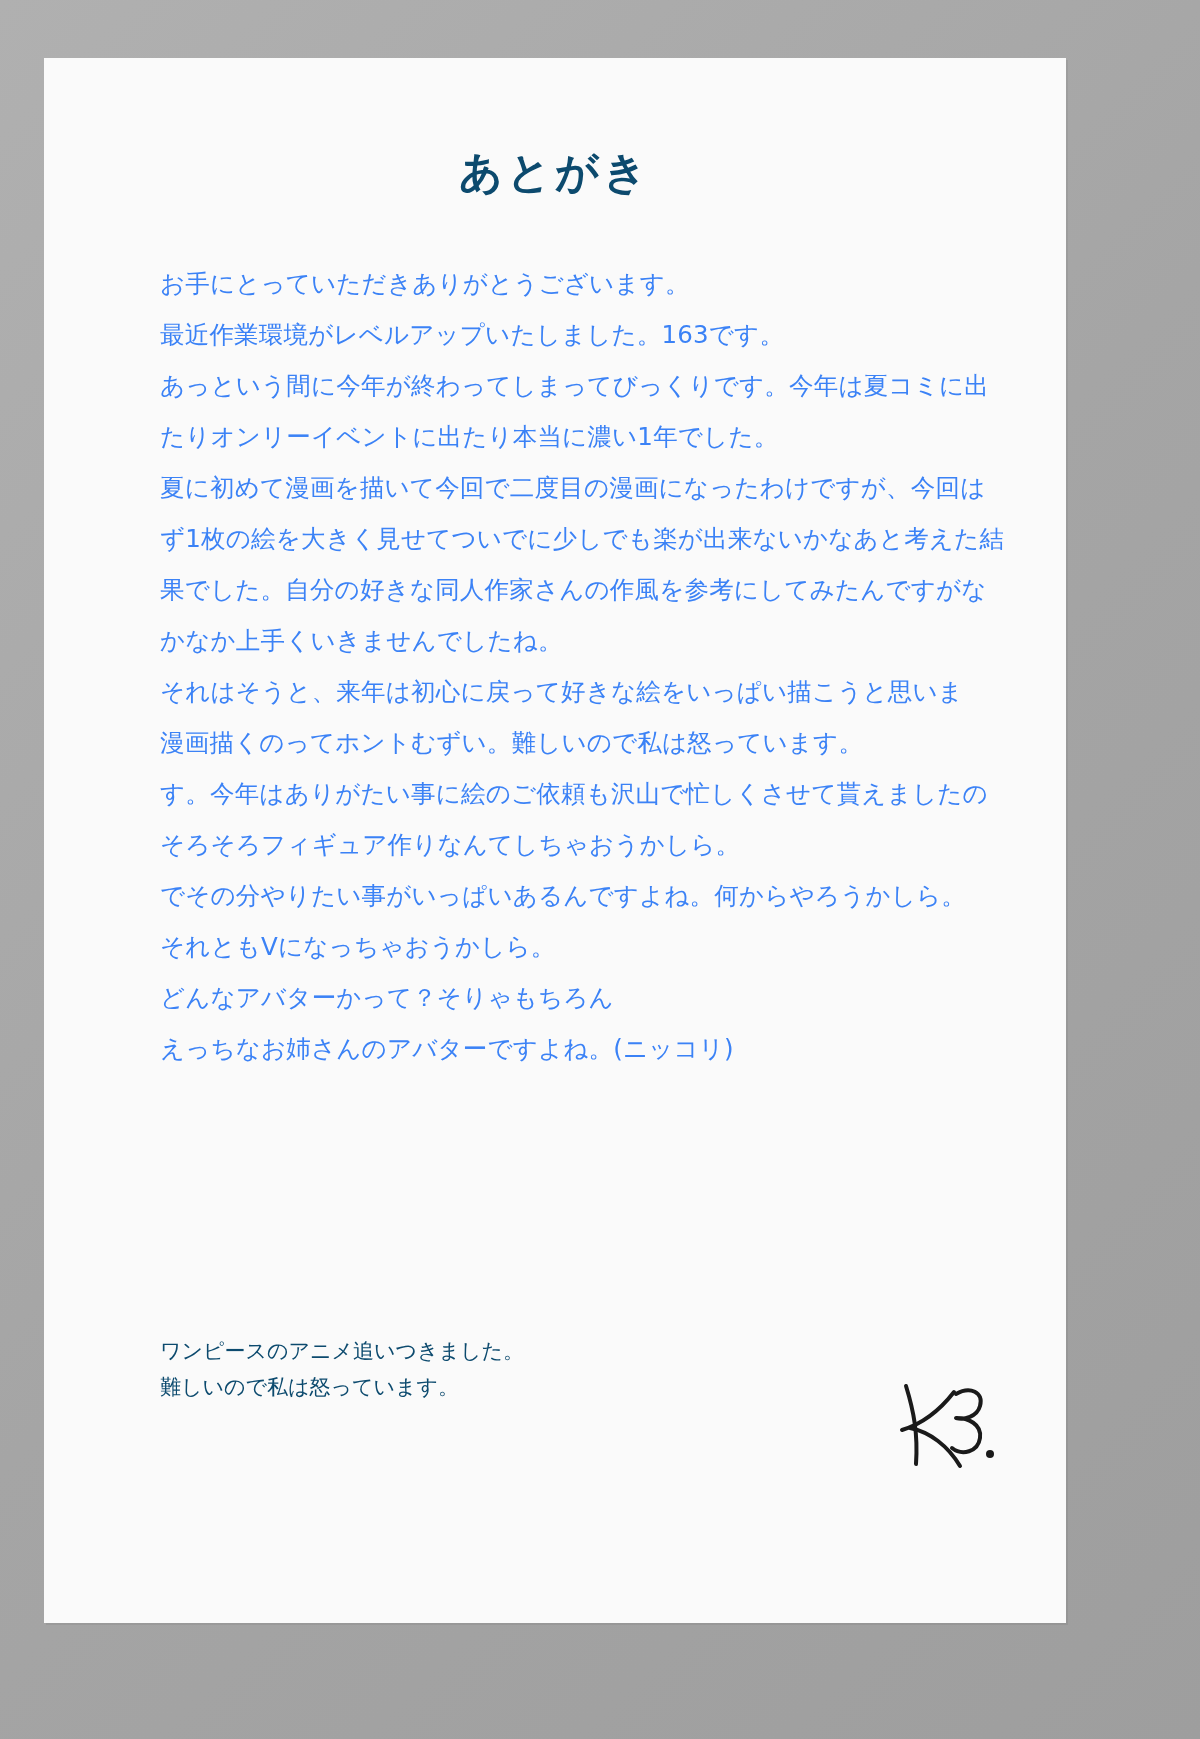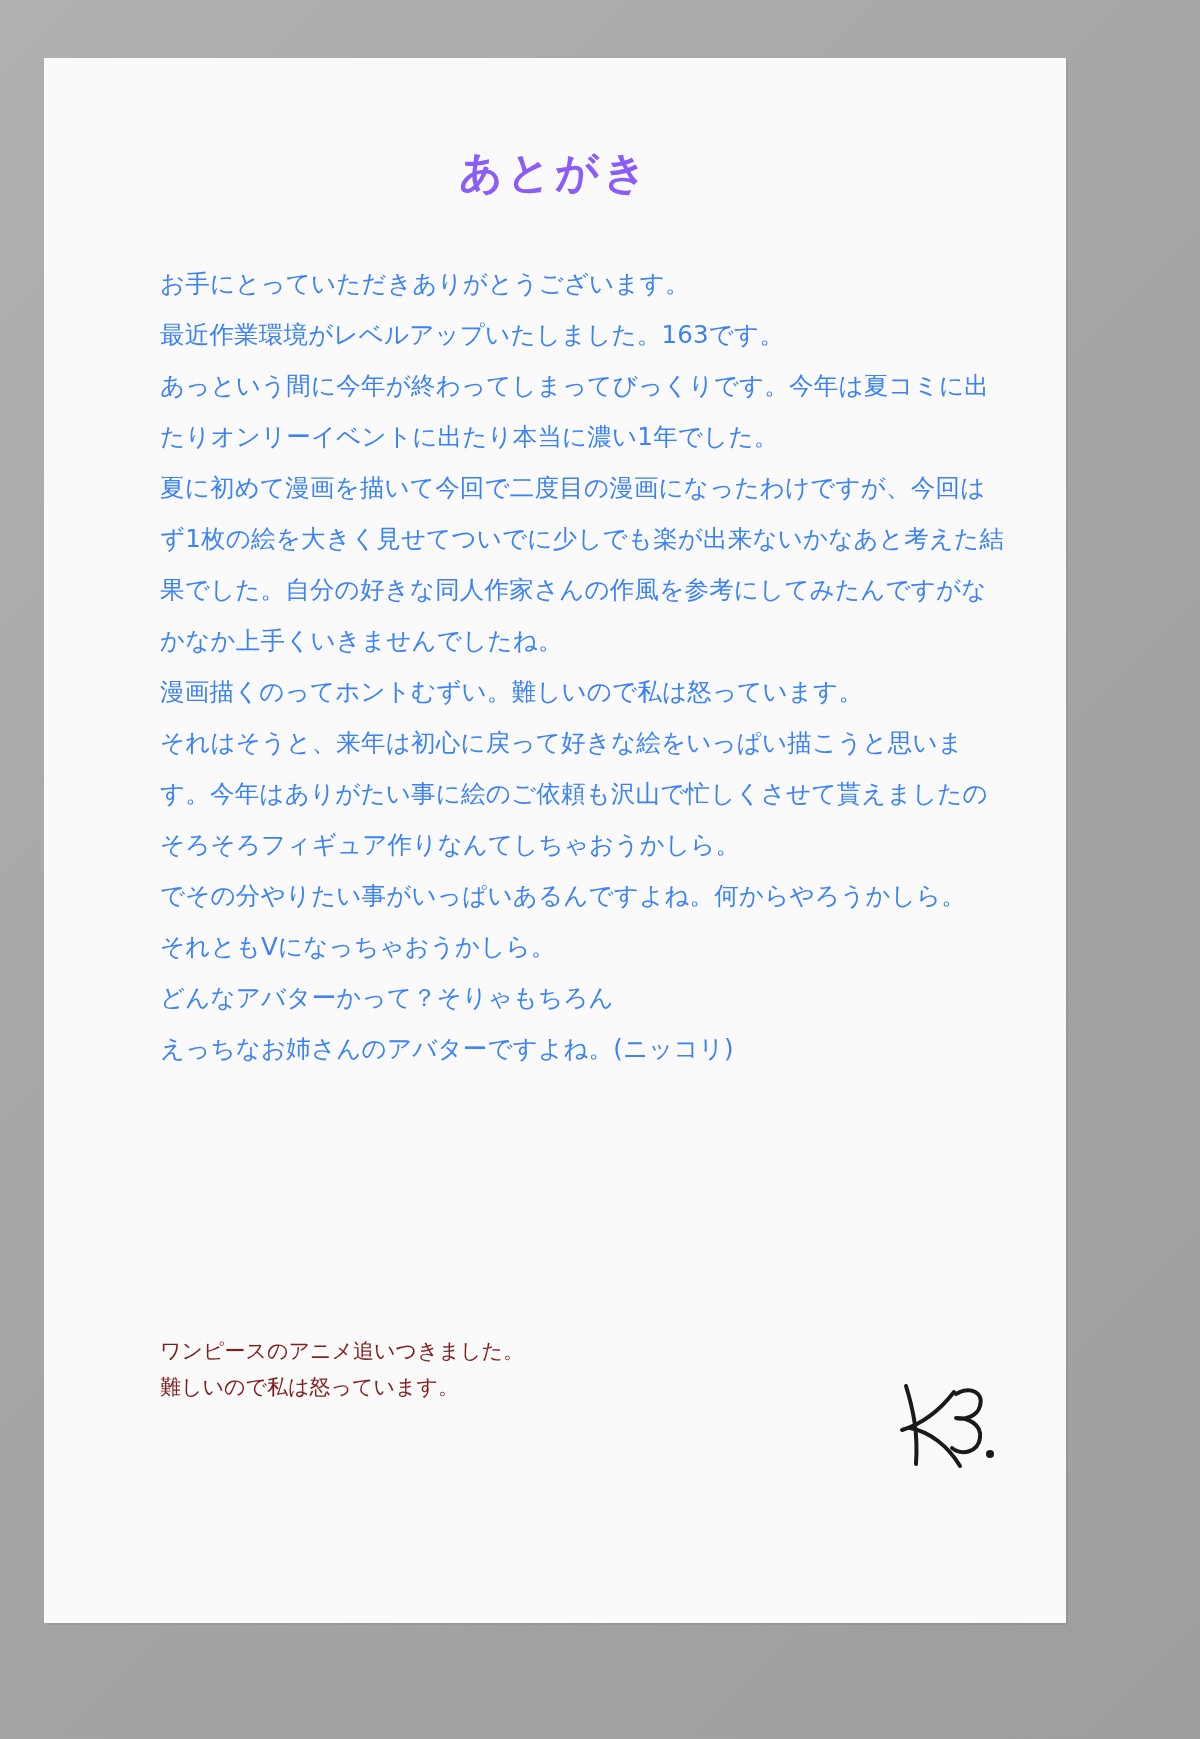--- a/index.html
+++ b/index.html
@@ -32,21 +32,21 @@
   }
   .doc-title {
     position: absolute;
     left: 0;
     top: 86px;
     width: 1022px;
     text-align: center;
     font-size: 43px;
     font-weight: bold;
     letter-spacing: 4px;
-    color: #8b5cf6;
+    color: #0c4a6e;
     font-family: "DejaVu Sans", sans-serif;
   }
   .body-block {
     position: absolute;
     left: 116px;
     top: 200px;
     width: 840px;
   }
   .body-line {
     font-size: 24.5px;
@@ -58,21 +58,21 @@
   }
   .footer-block {
     position: absolute;
     left: 116px;
     top: 1275px;
     width: 700px;
   }
   .footer-line {
     font-size: 21px;
     line-height: 36px;
-    color: #7f1d1d;
+    color: #0c4a6e;
     white-space: pre;
     font-family: Liberation Serif, serif;
   }
   .signature {
     position: absolute;
     left: 800px;
     top: 1310px;
     width: 170px;
     height: 120px;
   }
@@ -90,22 +90,22 @@
 
     <div class="body-block">
       <div class="body-line">お手にとっていただきありがとうございます。</div>
       <div class="body-line">最近作業環境がレベルアップいたしました。163です。</div>
       <div class="body-line">あっという間に今年が終わってしまってびっくりです。今年は夏コミに出</div>
       <div class="body-line">たりオンリーイベントに出たり本当に濃い1年でした。</div>
       <div class="body-line">夏に初めて漫画を描いて今回で二度目の漫画になったわけですが、今回は</div>
       <div class="body-line">ず1枚の絵を大きく見せてついでに少しでも楽が出来ないかなあと考えた結</div>
       <div class="body-line">果でした。自分の好きな同人作家さんの作風を参考にしてみたんですがな</div>
       <div class="body-line">かなか上手くいきませんでしたね。</div>
+      <div class="body-line">それはそうと、来年は初心に戻って好きな絵をいっぱい描こうと思いま</div>
       <div class="body-line">漫画描くのってホントむずい。難しいので私は怒っています。</div>
-      <div class="body-line">それはそうと、来年は初心に戻って好きな絵をいっぱい描こうと思いま</div>
       <div class="body-line">す。今年はありがたい事に絵のご依頼も沢山で忙しくさせて貰えましたの</div>
       <div class="body-line">そろそろフィギュア作りなんてしちゃおうかしら。</div>
       <div class="body-line">でその分やりたい事がいっぱいあるんですよね。何からやろうかしら。</div>
       <div class="body-line">それともVになっちゃおうかしら。</div>
       <div class="body-line">どんなアバターかって？そりゃもちろん</div>
       <div class="body-line">えっちなお姉さんのアバターですよね。(ニッコリ)</div>
     </div>
 
     <div class="footer-block">
       <div class="footer-line">ワンピースのアニメ追いつきました。</div>

